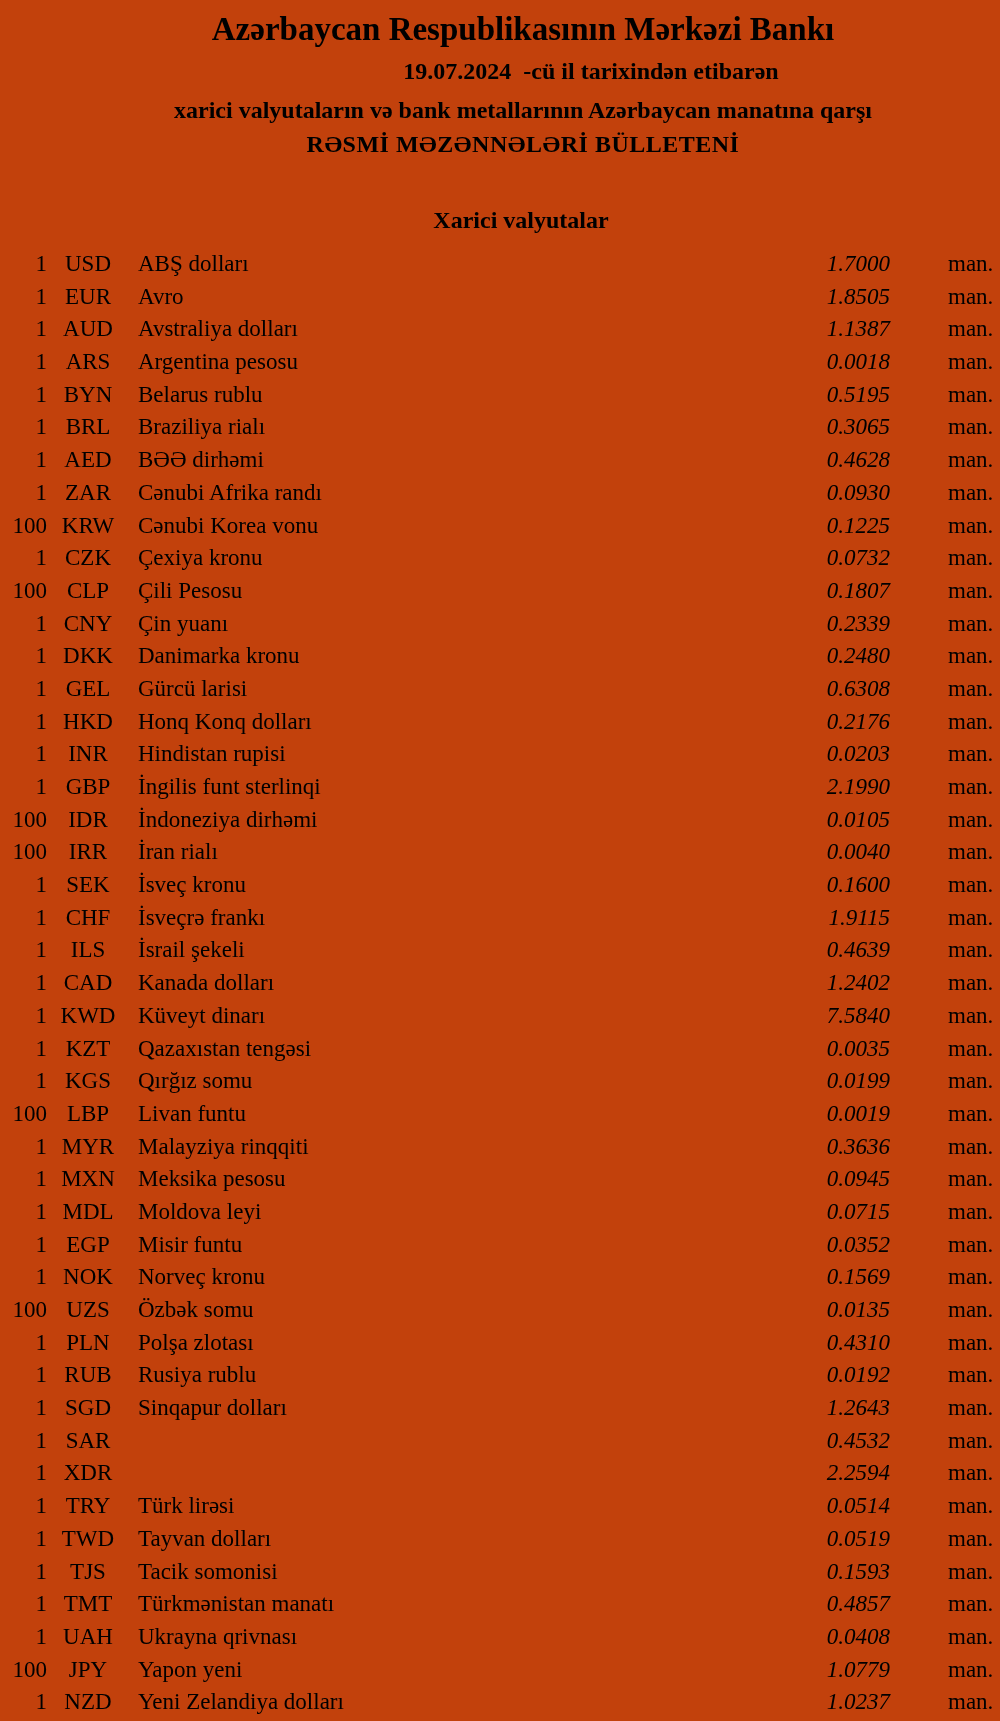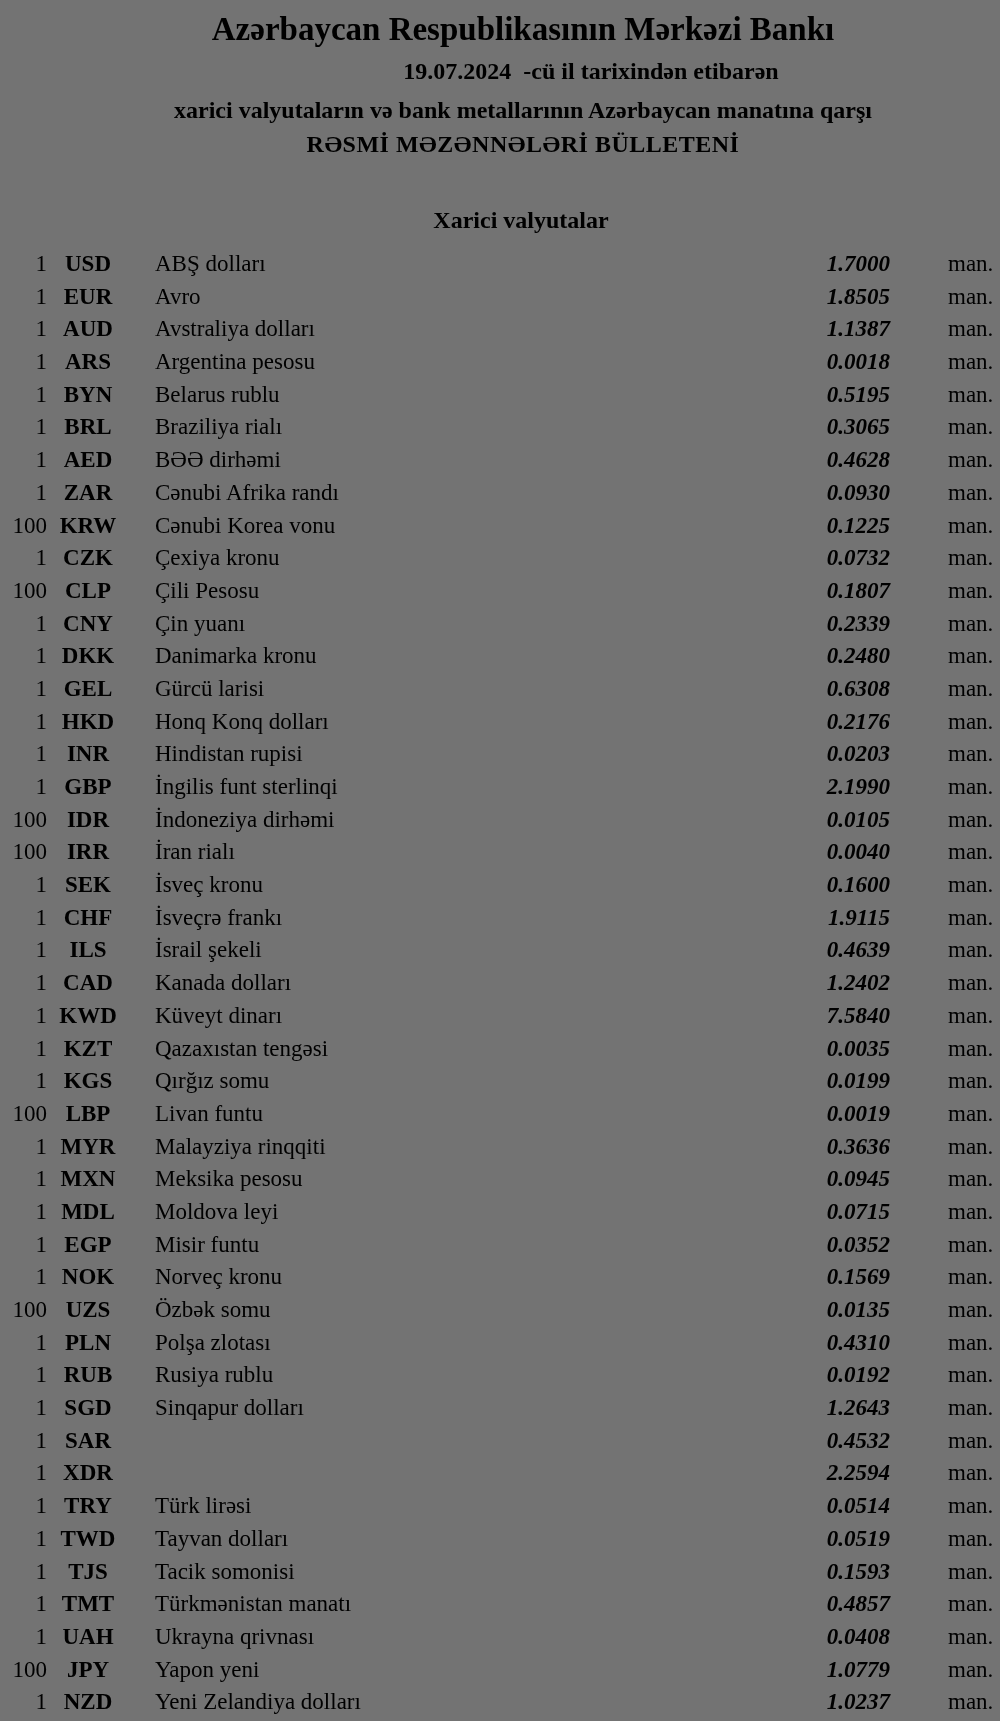--- a/index.html
+++ b/index.html
@@ -4,21 +4,21 @@
 <style>
   html, body {
     margin: 0;
     padding: 0;
     background: #ffffff;
   }
   .page {
     position: relative;
     width: 1000px;
     height: 1721px;
-    background: #737373;
+    background: #c2410c;
     color: #000000;
     font-family: "Liberation Serif", "DejaVu Serif", serif;
     overflow: hidden;
   }
   .hdr-line {
     position: absolute;
     left: 23px;          
     width: 1000px;
     text-align: center;
     font-weight: bold;
@@ -37,23 +37,23 @@
     width: 1000px;
   }
   .row {
     position: relative;
     height: 32.7px;
     font-size: 23px;
     line-height: 32.7px;
   }
   .cell { position: absolute; top: 0; white-space: pre; }
   .qty  { left: 0;     width: 47px;  text-align: right;  }
-  .code { left: 48px;  width: 80px;  text-align: center; font-weight: bold; }
-  .name { left: 155px; }
-  .rate { left: 700px; width: 190px; text-align: right; font-weight: bold; font-style: italic; }
+  .code { left: 48px;  width: 80px;  text-align: center; }
+  .name { left: 138px; }
+  .rate { left: 700px; width: 190px; text-align: right; font-weight: normal; font-style: italic; }
   .man  { left: 948px; }
 </style>
 </head>
 <body>
 
 <div class="page">
 
   <div class="hdr-line title-line">Azərbaycan Respublikasının Mərkəzi Bankı</div>
 
   <div class="hdr-line date-line">19.07.2024  -cü il tarixindən etibarən</div>

